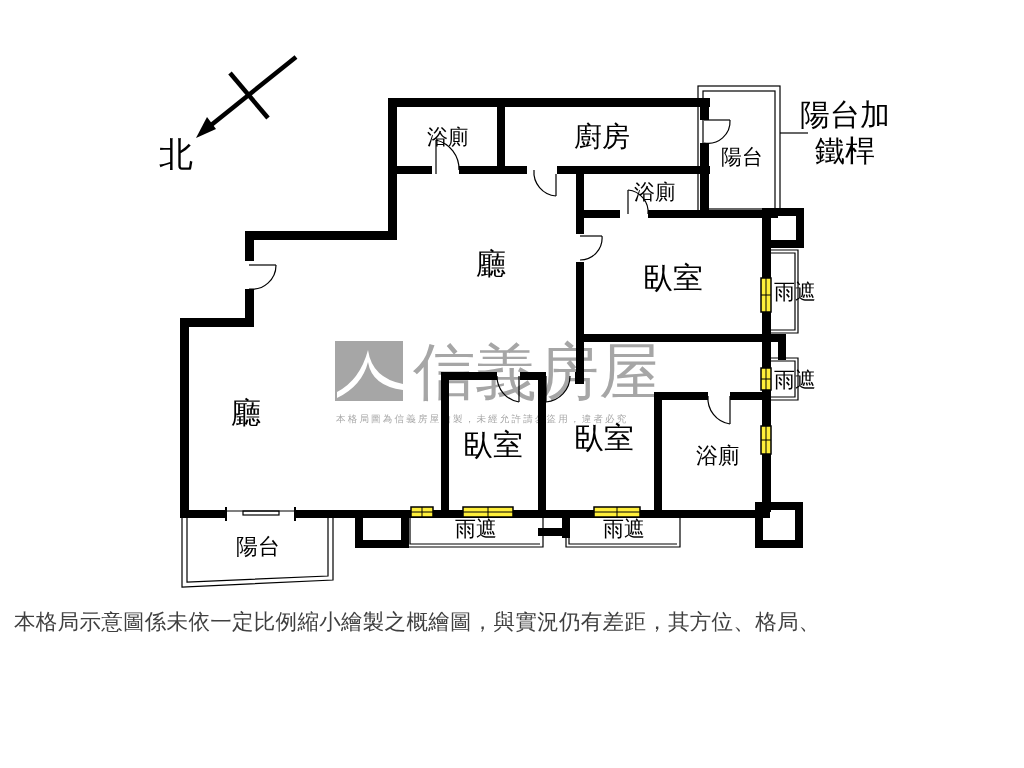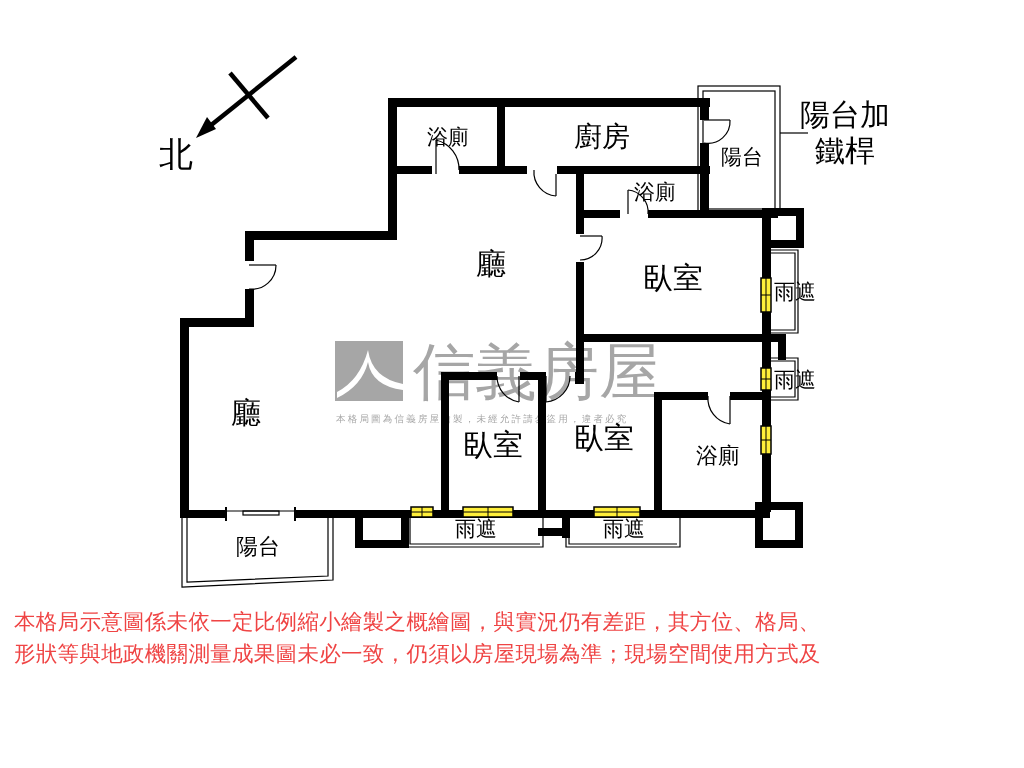--- a/index.html
+++ b/index.html
@@ -4,21 +4,21 @@
 <style>
   html, body { margin:0; padding:0; background:#ffffff; }
   body { width:1024px; height:768px; position:relative; overflow:hidden; font-family:"DejaVu Serif","Liberation Serif",serif; }
   #plan { position:absolute; left:0; top:0; width:1024px; height:600px; }
   .wall { fill:#000; }
   .thin { fill:none; stroke:#000; stroke-width:1.2; }
   .door { fill:none; stroke:#000; stroke-width:1.2; }
   .win { fill:#ffef3a; stroke:#000; stroke-width:1.5; }
   .lbl { font-family:"DejaVu Serif","Liberation Serif",serif; fill:#000; text-anchor:middle; dominant-baseline:middle; }
   .wm { font-family:"DejaVu Sans","Liberation Sans",sans-serif; fill:#a6a6a6; }
-  .disclaimer { position:absolute; left:14px; top:606px; width:1000px; font-size:21.5px; line-height:32px; color:#ef4444; font-family:"DejaVu Serif","Liberation Serif",serif; letter-spacing:0.3px; }
+  .disclaimer { position:absolute; left:14px; top:606px; width:1000px; font-size:21.5px; line-height:32px; color:#404040; font-family:"DejaVu Serif","Liberation Serif",serif; letter-spacing:0.3px; }
   .disclaimer div { white-space:nowrap; }
 </style>
 </head>
 <body>
 
 <svg id="plan" viewBox="0 0 1024 600" xmlns="http://www.w3.org/2000/svg">
 
   <g>
     <g>
       <rect x="335" y="341" width="68" height="60" fill="#a6a6a6"></rect>
@@ -196,14 +196,13 @@
   <text class="lbl" x="718" y="457" font-size="22">浴廁</text>
   <text class="lbl" x="258" y="548" font-size="22">陽台</text>
   <text class="lbl" x="795" y="293" font-size="21">雨遮</text>
   <text class="lbl" x="795" y="381" font-size="21">雨遮</text>
   <text class="lbl" x="476" y="530" font-size="21">雨遮</text>
   <text class="lbl" x="624" y="530" font-size="21">雨遮</text>
 </svg>
 
 <div class="disclaimer">
   <div>本格局示意圖係未依一定比例縮小繪製之概繪圖，與實況仍有差距，其方位、格局、</div>
-  <div>形狀等與地政機關測量成果圖未必一致，仍須以房屋現場為準；現場空間使用方式及</div>
 </div>
 
 </body></html>

